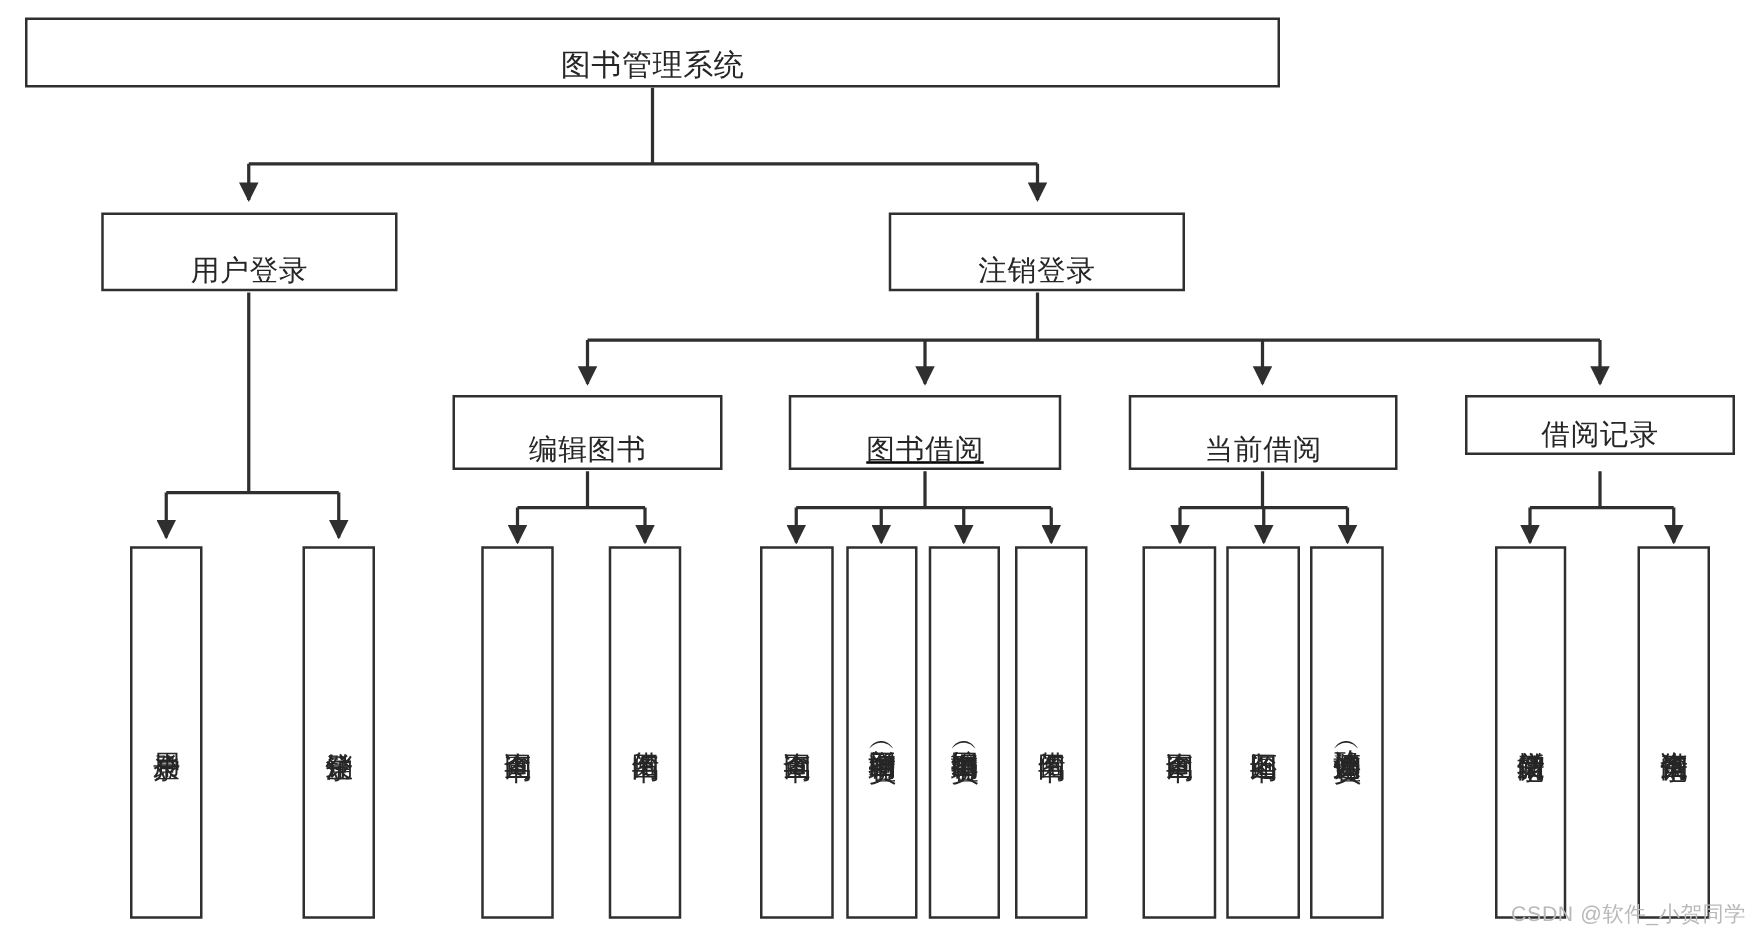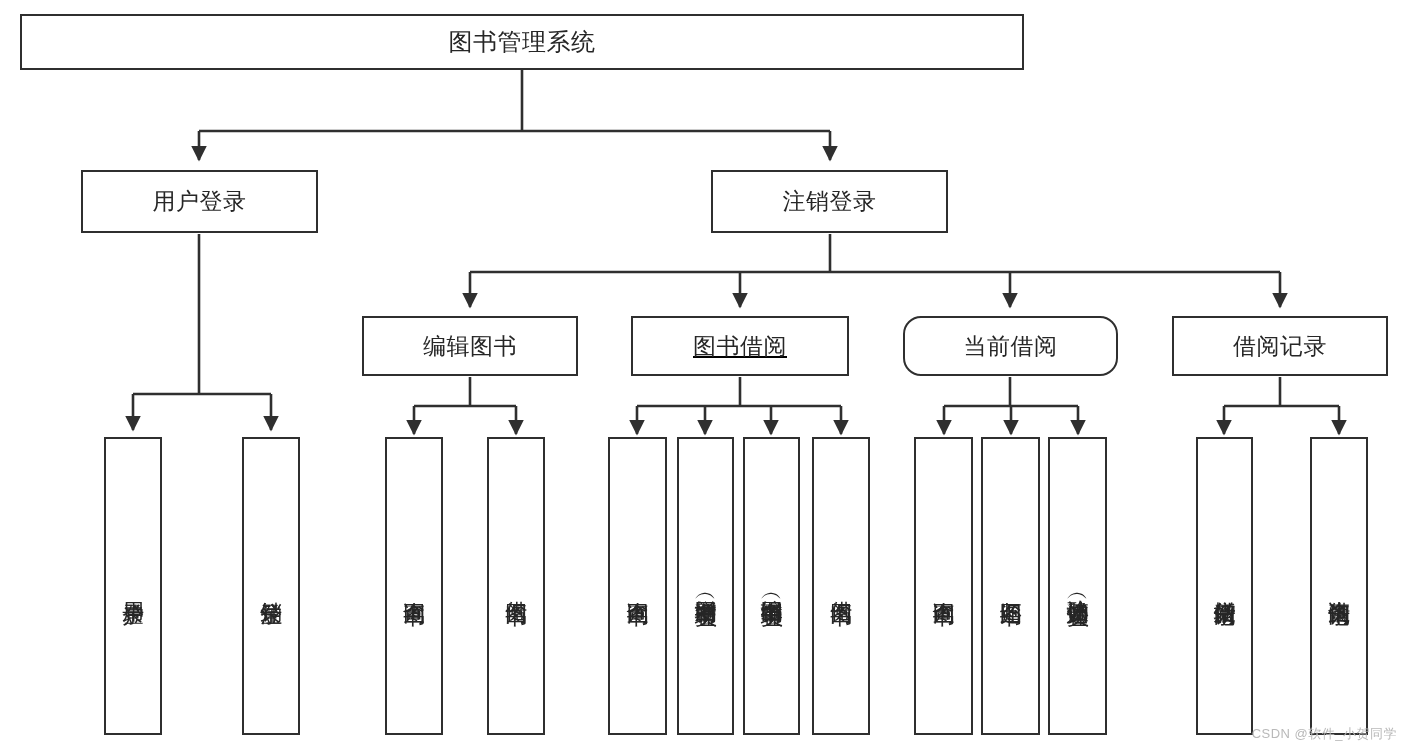--- a/index.html
+++ b/index.html
@@ -25,21 +25,21 @@
     top: 0;
     width: 1405px;
     height: 747px;
   }
   .node {
     position: absolute;
     box-sizing: border-box;
     border: 2.5px solid #2f2f2f;
     background: #ffffff;
     display: flex;
-    align-items: center;
+    align-items: flex-end;
     justify-content: center;
     z-index: 3;
   }
   .node-label {
     color: #262626;
     font-size: 23px;
     line-height: 1.25;
     letter-spacing: 0.5px;
     text-align: center;
     white-space: nowrap;
@@ -55,21 +55,21 @@
     line-height: 1.12;
     letter-spacing: 1px;
     font-size: 22px;
     max-height: 100%;
   }
   .node.root .node-label { font-size: 24px; }
   .watermark {
     position: absolute;
     right: 8px;
     bottom: 4px;
-    font-size: 13px;
+    font-size: 17px;
     color: #b9b9b9;
     letter-spacing: 0.5px;
     z-index: 5;
     white-space: nowrap;
   }
 </style>
 </head>
 <body>
 
 <div id="diagram-root">
@@ -134,24 +134,24 @@
   <div class="node" style="left:711px; top:170px; width:237px; height:63px;">
     <span class="node-label">注销登录</span>
   </div>
 
   <div class="node" style="left:362px; top:316px; width:216px; height:60px;">
     <span class="node-label">编辑图书</span>
   </div>
   <div class="node" style="left:631px; top:316px; width:218px; height:60px;text-decoration:underline;">
     <span class="node-label">图书借阅</span>
   </div>
-  <div class="node" style="left:903px; top:316px; width:215px; height:60px;border-radius:18px;">
+  <div class="node" style="left:903px; top:316px; width:215px; height:60px;">
     <span class="node-label">当前借阅</span>
   </div>
-  <div class="node" style="left:1172px; top:316px; width:216px; height:60px;">
+  <div class="node" style="left:1172px; top:316px; width:216px; height:48px;">
     <span class="node-label">借阅记录</span>
   </div>
 
   <div class="node leaf" style="left:104px; top:437px; width:58px; height:298px;">
     <span class="node-label">用户登录</span>
   </div>
   <div class="node leaf" style="left:242px; top:437px; width:58px; height:298px;">
     <span class="node-label">注销登录</span>
   </div>
 

